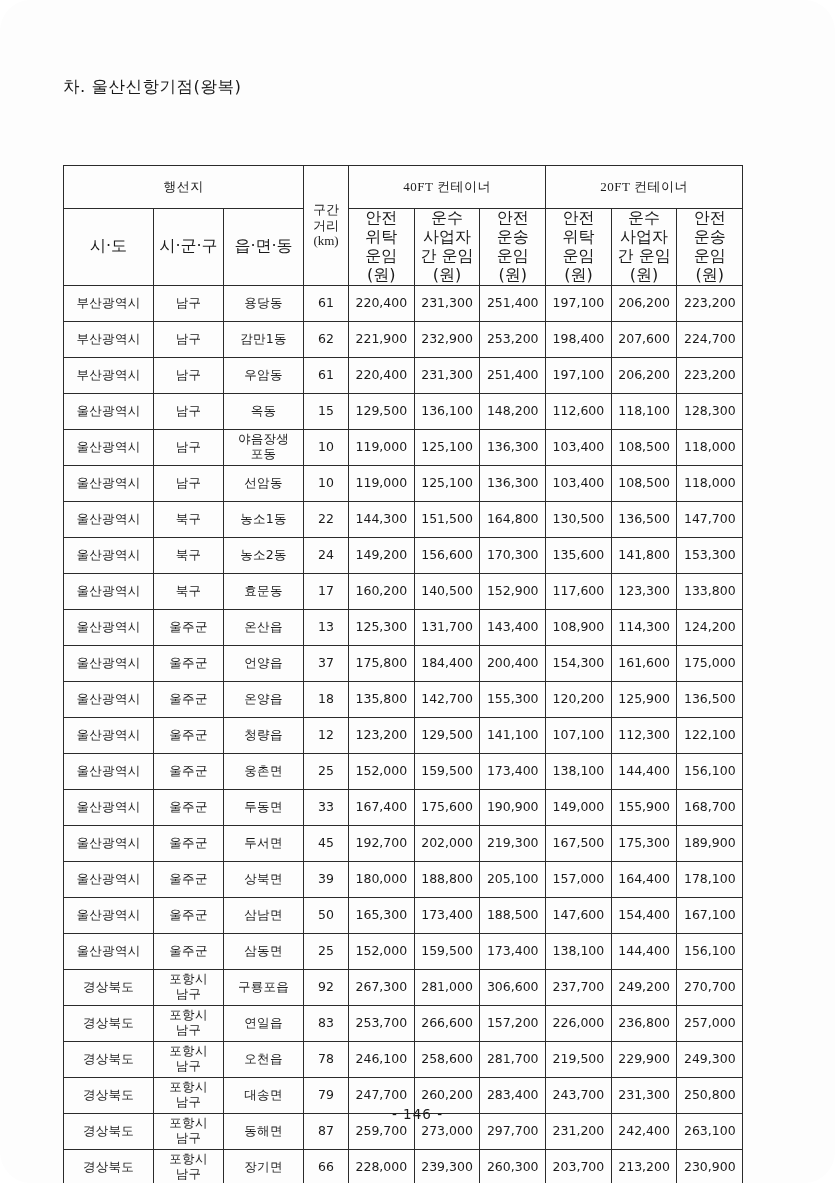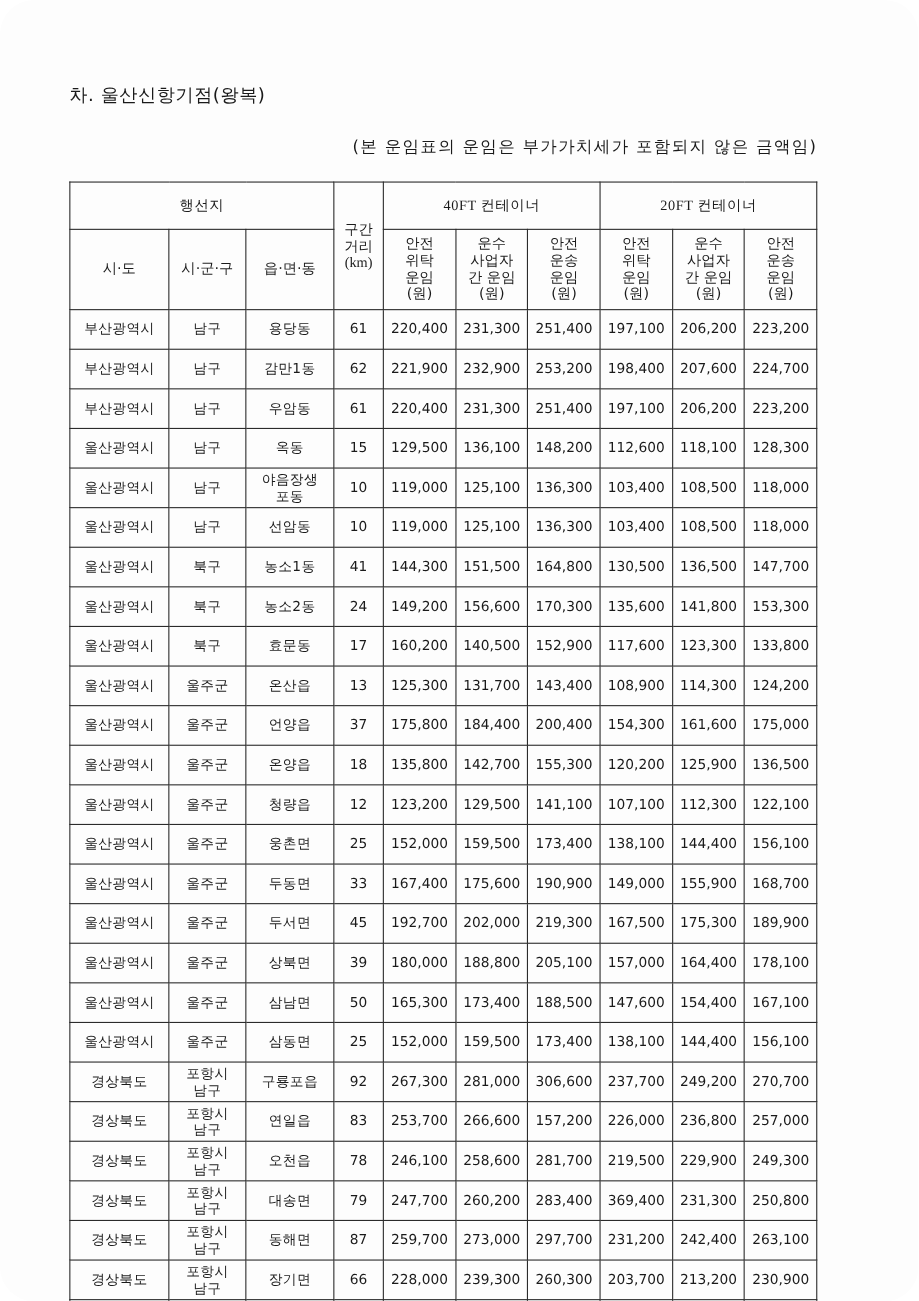--- a/index.html
+++ b/index.html
@@ -60,21 +60,21 @@
   table.fare td {
     border: 1px solid #2b2b2b;
     text-align: center;
     vertical-align: middle;
     font-weight: normal;
     padding: 0;
     line-height: 1.18;
     color: #1a1a1a;
   }
   table.fare th {
-    font-size: 13px;
+    font-size: 16px;
   }
   table.fare td {
     font-size: 12.5px;
     height: 35px;
   }
   
   tr.hdr-top th { height: 42px; font-size: 13px; font-family: Liberation Serif, serif; }
   tr.hdr-sub th { height: 72px; }
 
   th.grp-title { font-size: 13px; letter-spacing: 0.5px; }
@@ -106,21 +106,20 @@
     color: #1a1a1a;
   }
 </style>
 </head>
 <body>
 
 <div class="page">
 
   <div class="doc-title">차. 울산신항기점(왕복)</div>
 
-  <div class="doc-note">(본 운임표의 운임은 부가가치세가 포함되지 않은 금액임)</div>
 
   <div class="fare-table-wrap">
     <table class="fare">
       <colgroup>
         <col class="c-sido">
           <col class="c-sigungu">
           <col class="c-eupmyeon">
           <col class="c-km">
         <col class="c-amt">
           <col class="c-amt">
@@ -254,21 +253,21 @@
             <td class="amt"><span>125,100</span></td>
             <td class="amt"><span>136,300</span></td>
             <td class="amt"><span>103,400</span></td>
             <td class="amt"><span>108,500</span></td>
             <td class="amt"><span>118,000</span></td>
           </tr>
           <tr>
             <td class="region"><span>울산광역시</span></td>
             <td class="district"><span>북구</span></td>
             <td class="town"><span>농소1동</span></td>
-            <td class="km"><span>41</span></td>
+            <td class="km"><span>22</span></td>
             <td class="amt"><span>144,300</span></td>
             <td class="amt"><span>151,500</span></td>
             <td class="amt"><span>164,800</span></td>
             <td class="amt"><span>130,500</span></td>
             <td class="amt"><span>136,500</span></td>
             <td class="amt"><span>147,700</span></td>
           </tr>
           <tr>
             <td class="region"><span>울산광역시</span></td>
             <td class="district"><span>북구</span></td>
@@ -450,21 +449,21 @@
             <td class="amt"><span>249,300</span></td>
           </tr>
           <tr>
             <td class="region"><span>경상북도</span></td>
             <td class="district"><span>포항시<br>남구</span></td>
             <td class="town"><span>대송면</span></td>
             <td class="km"><span>79</span></td>
             <td class="amt"><span>247,700</span></td>
             <td class="amt"><span>260,200</span></td>
             <td class="amt"><span>283,400</span></td>
-            <td class="amt"><span>369,400</span></td>
+            <td class="amt"><span>243,700</span></td>
             <td class="amt"><span>231,300</span></td>
             <td class="amt"><span>250,800</span></td>
           </tr>
           <tr>
             <td class="region"><span>경상북도</span></td>
             <td class="district"><span>포항시<br>남구</span></td>
             <td class="town"><span>동해면</span></td>
             <td class="km"><span>87</span></td>
             <td class="amt"><span>259,700</span></td>
             <td class="amt"><span>273,000</span></td>
@@ -494,13 +493,14 @@
             <td class="amt"></td>
             <td class="amt"></td>
             <td class="amt"></td>
             <td class="amt"></td>
             <td class="amt"></td>
           </tr>
         </tbody>
     </table>
   </div>
 
+  <div class="page-number">- 146 -</div>
 </div>
 
 </body></html>

